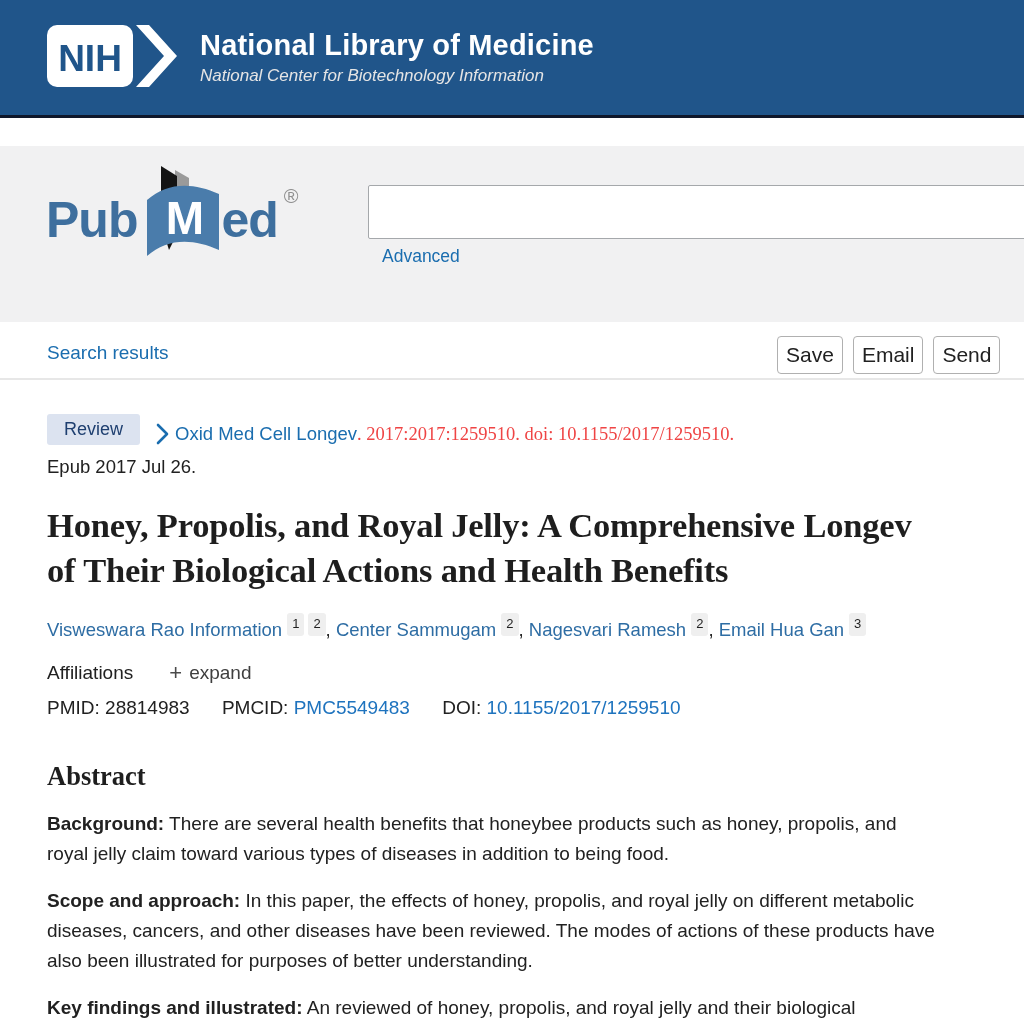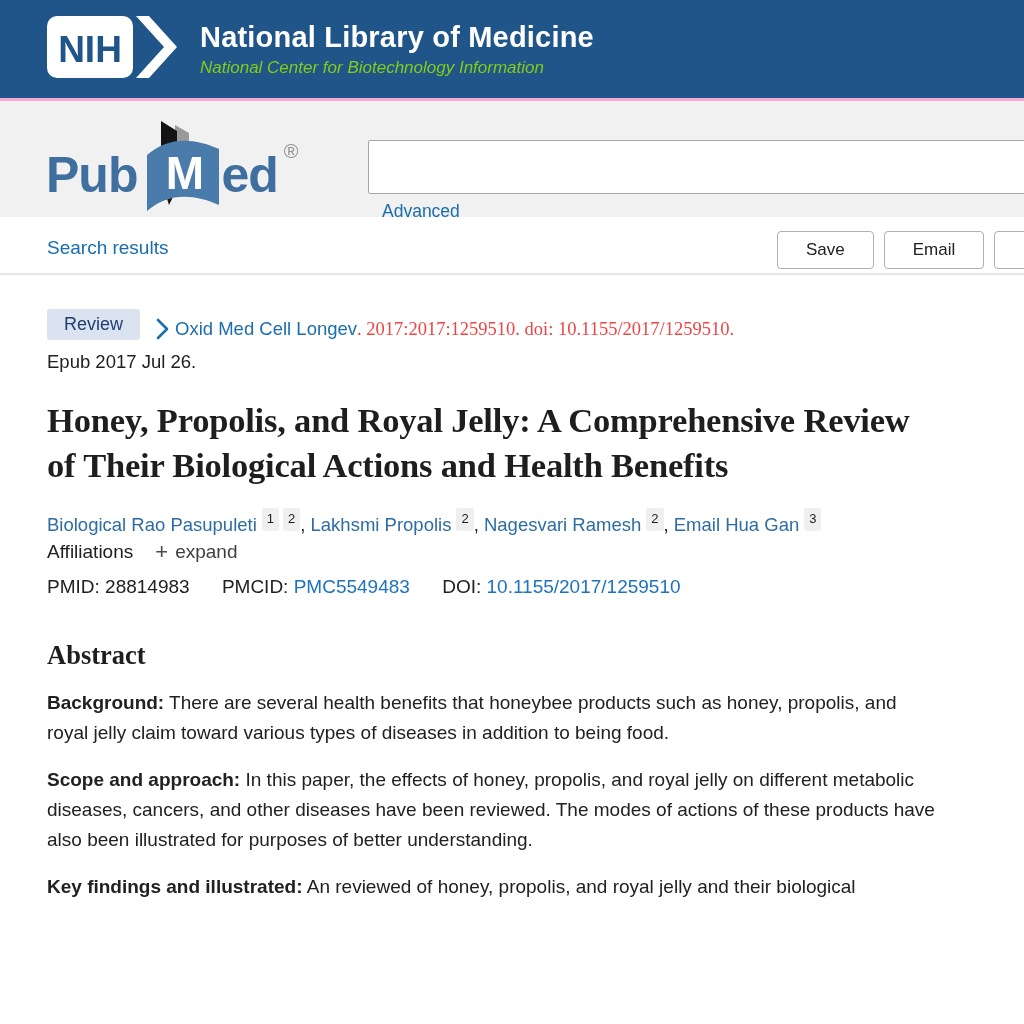--- a/index.html
+++ b/index.html
@@ -1,45 +1,45 @@
 <!DOCTYPE html>
 <html><head>
 <meta charset="utf-8">
 <style>
   * { margin:0; padding:0; box-sizing:border-box; }
   html,body { width:1024px; height:1024px; overflow:hidden; background:#fff;
               font-family:"Liberation Sans", sans-serif; color:#212121; }
 
   
-  .nih-header { height:101px; background:#20558a; display:flex; align-items:center;
-                padding-left:46px; border-bottom:3px solid #f9a8d4; }
+  .nih-header { height:118px; background:#20558a; display:flex; align-items:center;
+                padding-left:46px; border-bottom:3px solid #0f172a; }
   .nih-logo { flex:0 0 auto; margin-right:22px; }
   .nih-text .org-name { color:#fff; font-size:29px; font-weight:bold; letter-spacing:.2px; }
-  .nih-text .org-sub  { color:#84cc16; font-size:17px; font-style:italic; margin-top:4px; }
+  .nih-text .org-sub  { color:#e5e5e5; font-size:17px; font-style:italic; margin-top:4px; }
 
   
-  .search-band { position:relative; height:116px; background:#f1f1f2; }
+  .search-band { position:relative; height:176px; background:#f1f1f2;margin-top:28px; }
   .pubmed-logo { position:absolute; left:46px; top:22px; display:flex; align-items:center; }
   .pm-word { font-size:50px; font-weight:bold; color:#3e6f9e; letter-spacing:-1px; }
   .pm-book { margin:0 -6px 0 -2px; position:relative; top:-2px; }
   .pm-reg  { font-size:20px; color:#8f8f8f; position:relative; top:-24px; margin-left:6px; }
   .search-input { position:absolute; left:368px; top:39px; width:700px; height:54px;
                   background:#fff; border:1px solid #a5a8ab; border-radius:2px;
                   font-size:20px; padding:0 14px; }
   .advanced-link { position:absolute; left:382px; top:100px; font-size:17.5px;
                    color:#1a6daf; text-decoration:none; cursor:pointer; }
 
   
   .results-bar { position:relative; height:58px; background:#fff;
                  border-bottom:2px solid #e7e7e7; }
   .back-link { position:absolute; left:47px; top:20px; font-size:19px; color:#1a6daf;
                text-decoration:none; cursor:pointer; }
   .action-buttons { position:absolute; left:777px; top:14px; display:flex; gap:10px; }
-  .action-btn { height:38px; padding:0 28px; background:#fff; border:1px solid #b0b0b0;
-                border-radius:4px; font-size:17px; color:#212121; cursor:pointer;
+  .action-btn { height:38px; padding:0 8px; background:#fff; border:1px solid #b0b0b0;
+                border-radius:4px; font-size:21px; color:#212121; cursor:pointer;
                 font-family:"Liberation Sans", sans-serif; white-space:nowrap; }
 
   
   .main { padding:34px 60px 0 47px; }
   .cite-row { display:flex; align-items:flex-end; font-size:18.5px; flex-wrap:nowrap; }
   .badge-review { background:#dce3f0; color:#1e3f70; font-size:18px; padding:5px 17px;
                   border-radius:3px; cursor:pointer; }
   .cite-chevron { margin:0 6px 0 16px; display:inline-flex; }
   .journal-link { color:#1a6daf; text-decoration:none; cursor:pointer; }
   .cite-text { color:#ef4444;font-family:Liberation Serif, serif; }
@@ -50,21 +50,21 @@
                    letter-spacing:-.2px; }
 
   .authors { margin-top:21px; font-size:18.5px; line-height:1.7; max-width:900px; }
   .author-link { color:#2e6da4; text-decoration:none; cursor:pointer; }
   .sup-badge { display:inline-block; font-size:13px; background:#efefef; color:#1f1f1f;
                padding:0 5px 1px; border-radius:3px; position:relative; top:-8px;
                margin-left:5px; cursor:pointer; }
   .sup-badge + .sup-badge { margin-left:4px; }
   .author-sep { color:#212121; }
 
-  .affil-row { font-size:19px; display:flex; align-items:center; }
+  .affil-row { margin-top:16px; font-size:19px; display:flex; align-items:center;gap:14px; }
   .affil-label { color:#212121; }
   .expand-btn { margin-left:22px; color:#3f3f3f; display:inline-flex; align-items:center;
                 gap:7px; cursor:pointer; }
   .plus-icon { font-size:22px; line-height:1; color:#4a4a4a; }
 
   .ids-row { margin-top:13px; font-size:19px; }
   .id-group { margin-right:27px; }
   .id-label { color:#212121; }
   .id-value-dark { color:#212121; }
   .id-link { color:#1e73be; text-decoration:none; cursor:pointer; }
@@ -126,25 +126,25 @@
     <span class="cite-chevron">
       <svg width="13" height="22" viewBox="0 0 13 22">
         <path d="M2 2 L11 11 L2 20" fill="none" stroke="#1a6daf" stroke-width="2.6" stroke-linecap="round" stroke-linejoin="round"></path>
       </svg>
     </span>
     <a class="journal-link">Oxid Med Cell Longev</a>
     <span class="cite-text">. 2017:2017:1259510. doi: 10.1155/2017/1259510.</span>
   </div>
   <div class="epub-line">Epub 2017 Jul 26.</div>
 
-  <h1 class="article-title">Honey, Propolis, and Royal Jelly: A Comprehensive Review of Their Biological Actions and Health Benefits</h1>
+  <h1 class="article-title">Honey, Propolis, and Royal Jelly: A Comprehensive Longev of Their Biological Actions and Health Benefits</h1>
 
   <div class="authors">
-    <span><a class="author-link">Biological Rao Pasupuleti</a><span class="sup-badge">1</span><span class="sup-badge">2</span><span class="author-sep">, </span></span>
-    <span><a class="author-link">Lakhsmi Propolis</a><span class="sup-badge">2</span><span class="author-sep">, </span></span>
+    <span><a class="author-link">Visweswara Rao Information</a><span class="sup-badge">1</span><span class="sup-badge">2</span><span class="author-sep">, </span></span>
+    <span><a class="author-link">Center Sammugam</a><span class="sup-badge">2</span><span class="author-sep">, </span></span>
     <span><a class="author-link">Nagesvari Ramesh</a><span class="sup-badge">2</span><span class="author-sep">, </span></span>
     <span><a class="author-link">Email Hua Gan</a><span class="sup-badge">3</span></span>
   </div>
 
   <div class="affil-row">
     <span class="affil-label">Affiliations</span>
     <span class="expand-btn">
       <span class="plus-icon">+</span>
       <span>expand</span>
     </span>

